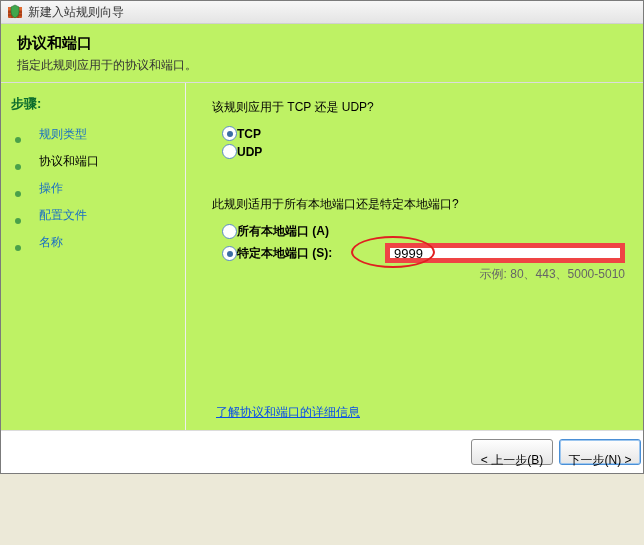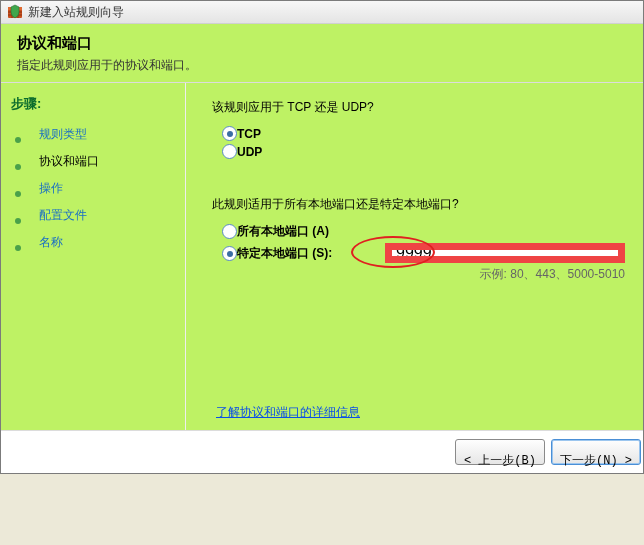--- a/index.html
+++ b/index.html
@@ -111,24 +111,24 @@
   .radio.selected::after{
     content:"";
     width:6px;height:6px;
     background:#3b6ea5;
     border-radius:50%;
     display:block;
   }
   .port-input {
     width: 240px;
     height: 20px;
-    border: 7px solid #ef4444;
+    border: 5px solid #ef4444;
     padding: 1px 4px;
     font-family: inherit;
-    font-size: 16px;
+    font-size: 13px;
     box-sizing: border-box;
   }
   .example {
     color: #666;
     margin-top: 3px;
     text-align: right;
   }
 
   .ring {
     position: absolute;
@@ -158,21 +158,21 @@
     gap: 6px;
     padding-right: 2px;
     background:#fff;
   }
   .btn {
     min-width: 82px;
     height: 23px;
     border: 1px solid #8a8a8a;
     border-radius: 3px;
     background: linear-gradient(to bottom,#fefefe,#e6e6e6);
-    font-family: Liberation Mono, monospace;
+    font-family: Liberation Sans, sans-serif;
     font-size: 12px;
     padding: 12px 8px;
     cursor: pointer;
   }
   .btn.primary {
     border-color: #4a8fd6;
     box-shadow: 0 0 0 1px #9cc6ef inset;
   }
 </style>
 </head>

